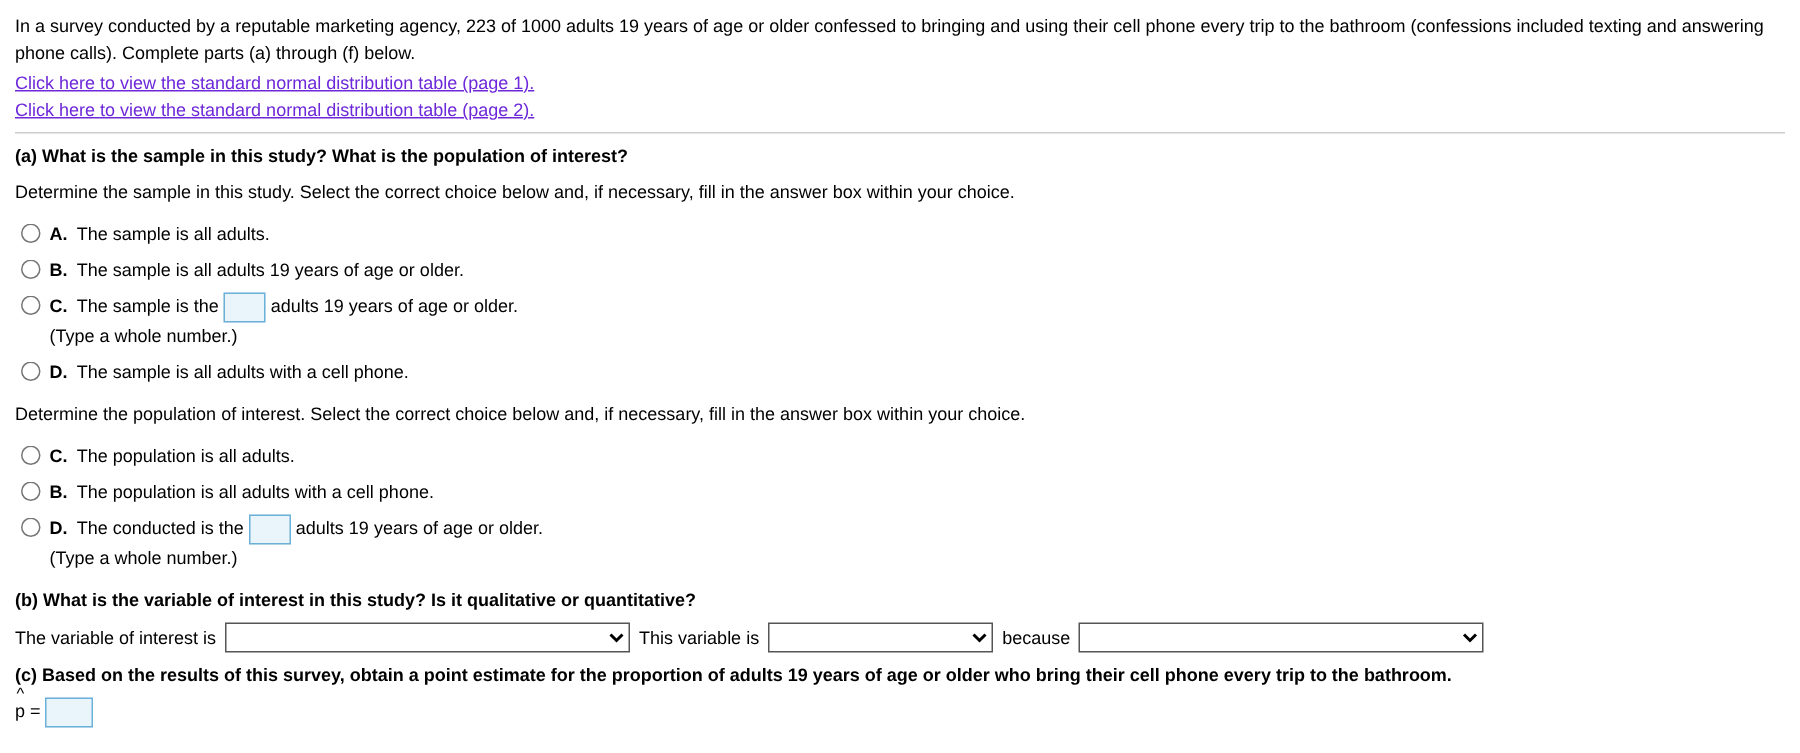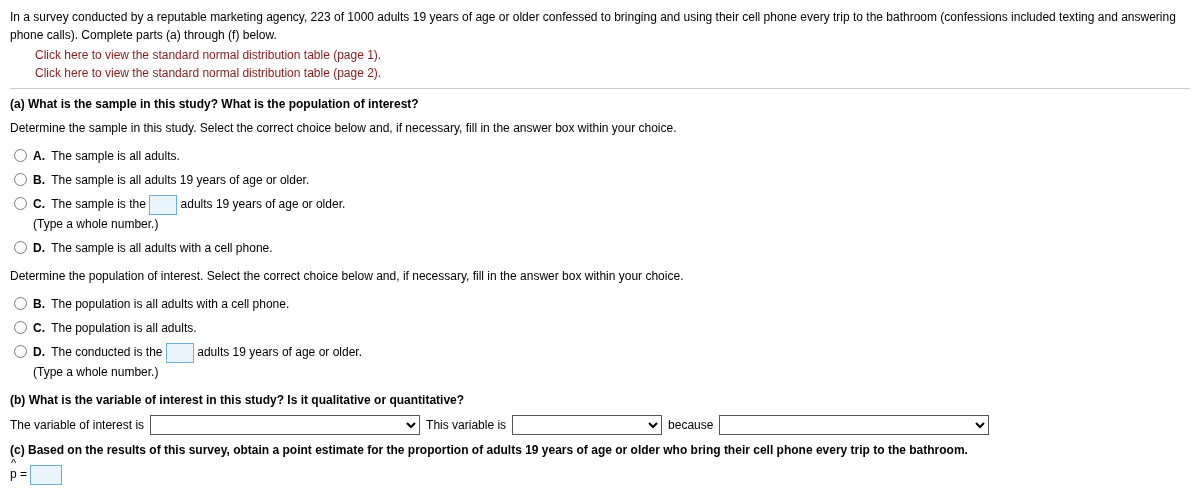--- a/index.html
+++ b/index.html
@@ -4,24 +4,24 @@
   <style>
     body {
       font-family: Arial, sans-serif;
       font-size: 12px;
       margin: 8px 10px;
       color: #000;
       line-height: 1.5;
     }
     .intro { margin-bottom: 2px; }
     .link {
-      color: #7f1d1d;
+      color: #6d28d9;
+      text-decoration: underline;
       cursor: pointer;
       display: inline-block;
-      margin-left: 25px;
     }
     hr.divider {
       border: none;
       border-top: 1px solid #ccc;
       margin: 6px 0;
     }
     .question-segment { margin: 6px 0; }
     .options { margin: 10px 0 10px 4px; }
     .option-row {
       display: flex;
@@ -115,29 +115,29 @@
     </span>
   </div>
 </div>
 
 <div class="question-segment">Determine the population of interest. Select the correct choice below and, if necessary, fill in the answer box within your choice.</div>
 
 <div class="options">
   <div class="option-row">
     <input type="radio" name="pop" style="">
     <span class="option-label">
-      <span class="option-letter">B.</span>
-      <span>The population is all adults with a cell phone.</span>
+      <span class="option-letter">C.</span>
+      <span>The population is all adults.</span>
     </span>
   </div>
   <div class="option-row">
     <input type="radio" name="pop" style="">
     <span class="option-label">
-      <span class="option-letter">C.</span>
-      <span>The population is all adults.</span>
+      <span class="option-letter">B.</span>
+      <span>The population is all adults with a cell phone.</span>
     </span>
   </div>
   <div class="option-row">
     <input type="radio" name="pop" style="">
     <span class="option-label">
       <span class="option-letter">D.</span>
       <span>The conducted is the</span>
       <input class="small-input" style="">
       <span>adults 19 years of age or older.</span>
       <div class="type-hint">(Type a whole number.)</div>

